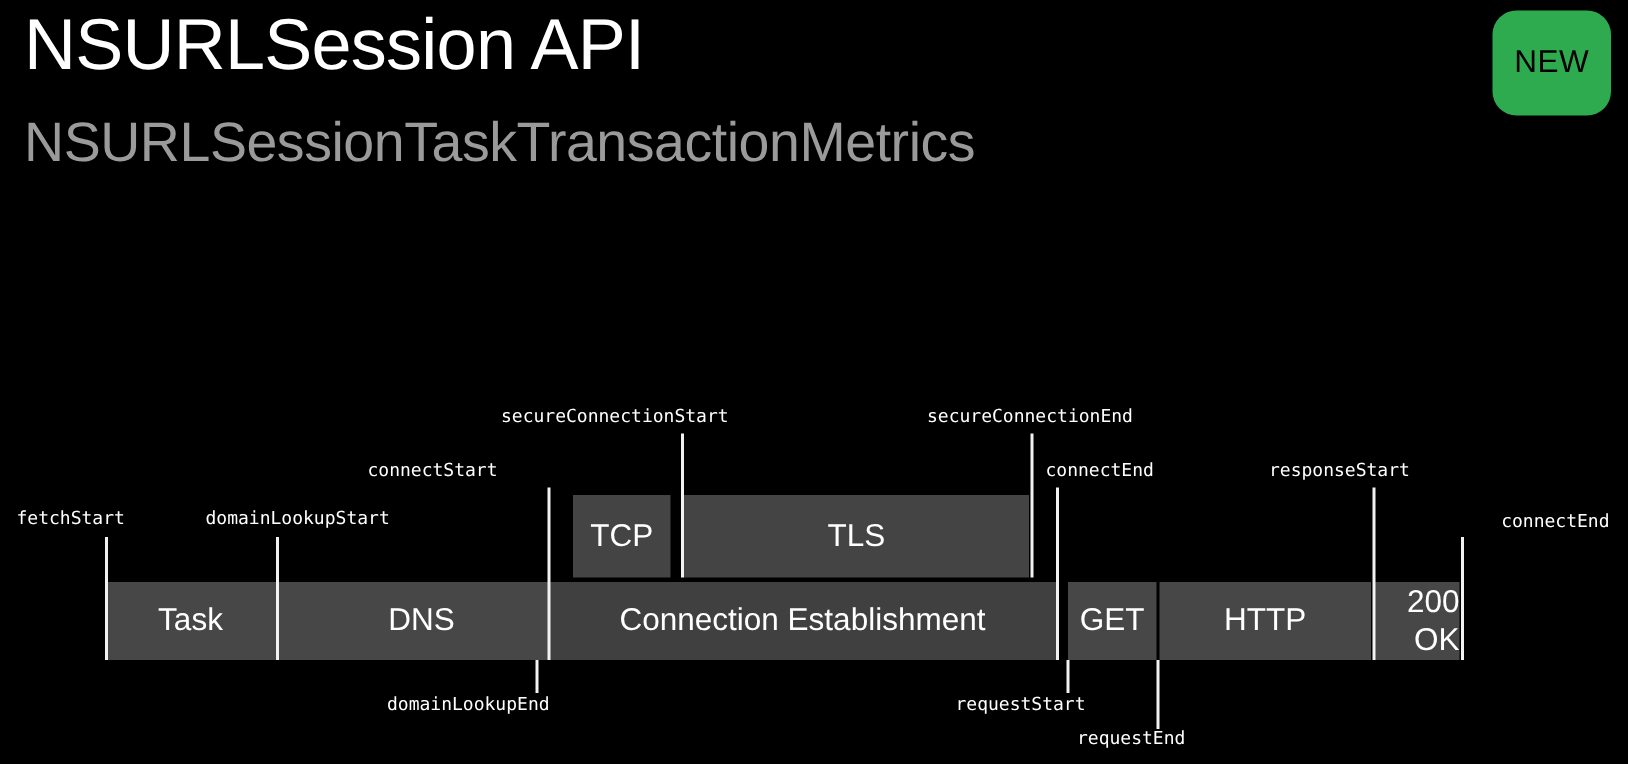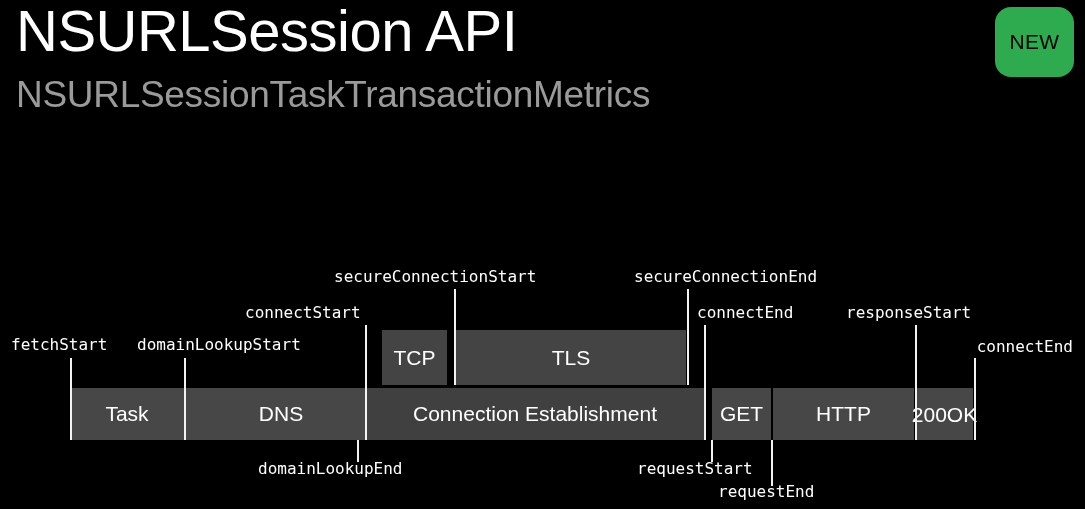--- a/index.html
+++ b/index.html
@@ -14,21 +14,21 @@
     background: #000000;
     overflow: hidden;
     font-family: "Liberation Sans", sans-serif;
   }
 
   
   #title {
     position: absolute;
     left: 16px;
     top: 2px;
-    font-size: 58px;
+    font-size: 48px;
     line-height: 58px;
     color: #ffffff;
     font-weight: 400;
     letter-spacing: -0.5px;
     white-space: nowrap;
   }
   #subtitle {
     position: absolute;
     left: 16px;
     top: 72px;
@@ -77,34 +77,36 @@
   }
   .bar.row-top {
     top: 330px;
     height: 55px;
   }
   .bar.row-bottom {
     top: 388px;
     height: 52px;
   }
   .bar.two-line {
+    flex-direction: column;
     justify-content: center;
     line-height: 25px;
+    align-items: flex-end;
   }
 
   .leader {
     position: absolute;
     width: 2px;
     background: #f2f2f2;
   }
 
   .tick-label {
     position: absolute;
     font-family: "DejaVu Sans Mono", monospace;
-    font-size: 16px;
+    font-size: 12px;
     line-height: 22px;
     color: #ffffff;
     white-space: nowrap;
   }
   .tick-label.anchor-right {
     transform: translateX(-100%);
   }
 </style>
 </head>
 <body>
@@ -143,21 +145,21 @@
       </div>
       <div class="leader" style="left: 70px; top: 358px; height: 82px; background: rgb(242, 242, 242);"></div>
       <div class="tick-label" style="left: 11px; top: 334px;">fetchStart</div>
       <div class="leader" style="left: 184px; top: 358px; height: 82px; background: rgb(242, 242, 242);"></div>
       <div class="tick-label" style="left: 137px; top: 334px;">domainLookupStart</div>
       <div class="leader" style="left: 365px; top: 325px; height: 115px; background: rgb(242, 242, 242);"></div>
       <div class="tick-label" style="left: 245px; top: 302px;">connectStart</div>
       <div class="leader" style="left: 454px; top: 289px; height: 96px; background: rgb(242, 242, 242);"></div>
       <div class="tick-label" style="left: 334px; top: 266px;">secureConnectionStart</div>
       <div class="leader" style="left: 687px; top: 289px; height: 96px; background: rgb(242, 242, 242);"></div>
-      <div class="tick-label" style="left: 634px; top: 266px; text-align: center;">secureConnectionEnd</div>
+      <div class="tick-label" style="left: 618px; top: 266px; text-align: center;">secureConnectionEnd</div>
       <div class="leader" style="left: 704px; top: 325px; height: 115px; background: rgb(242, 242, 242);"></div>
       <div class="tick-label" style="left: 697px; top: 302px;">connectEnd</div>
       <div class="leader" style="left: 915px; top: 325px; height: 115px; background: rgb(242, 242, 242);"></div>
       <div class="tick-label" style="left: 846px; top: 302px;">responseStart</div>
       <div class="leader" style="left: 974px; top: 358px; height: 82px; background: rgb(242, 242, 242);"></div>
       <div class="tick-label anchor-right" style="left: 1073px; top: 336px;">connectEnd</div>
       <div class="leader" style="left: 357px; top: 440px; height: 22px; background: rgb(242, 242, 242);"></div>
       <div class="tick-label" style="left: 258px; top: 458px;">domainLookupEnd</div>
       <div class="leader" style="left: 711px; top: 440px; height: 22px; background: rgb(242, 242, 242);"></div>
       <div class="tick-label" style="left: 637px; top: 458px;">requestStart</div>

